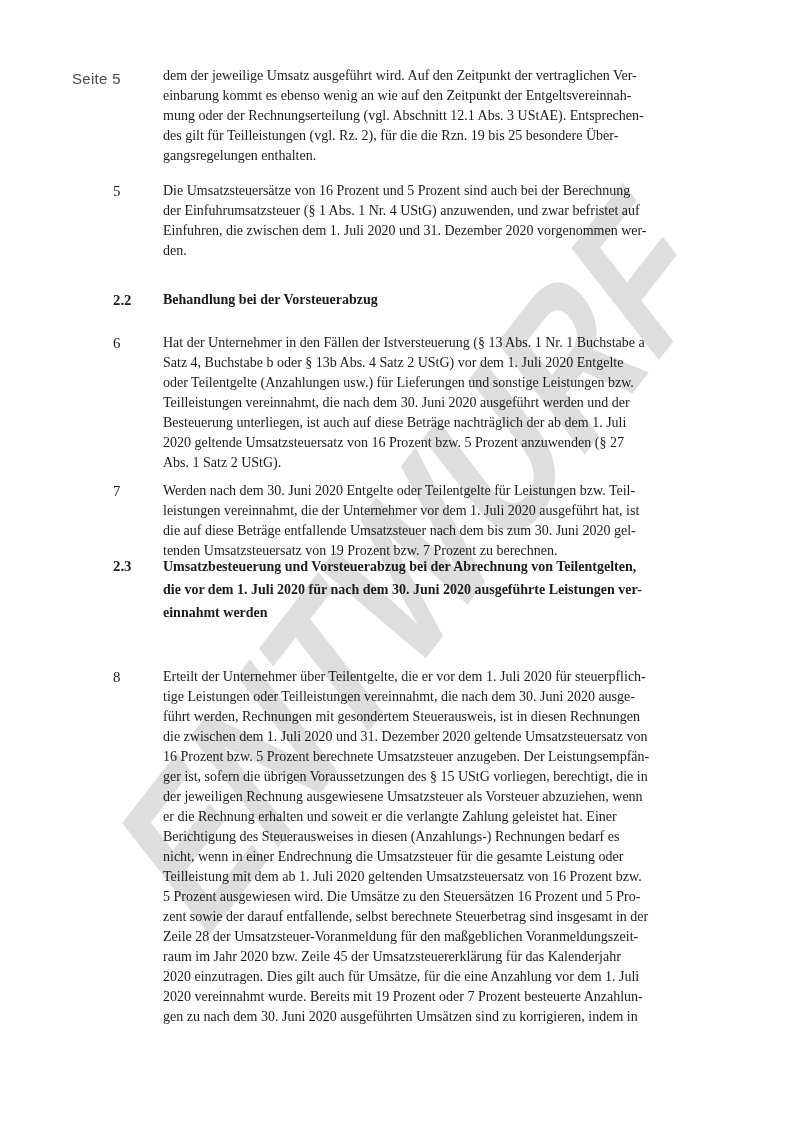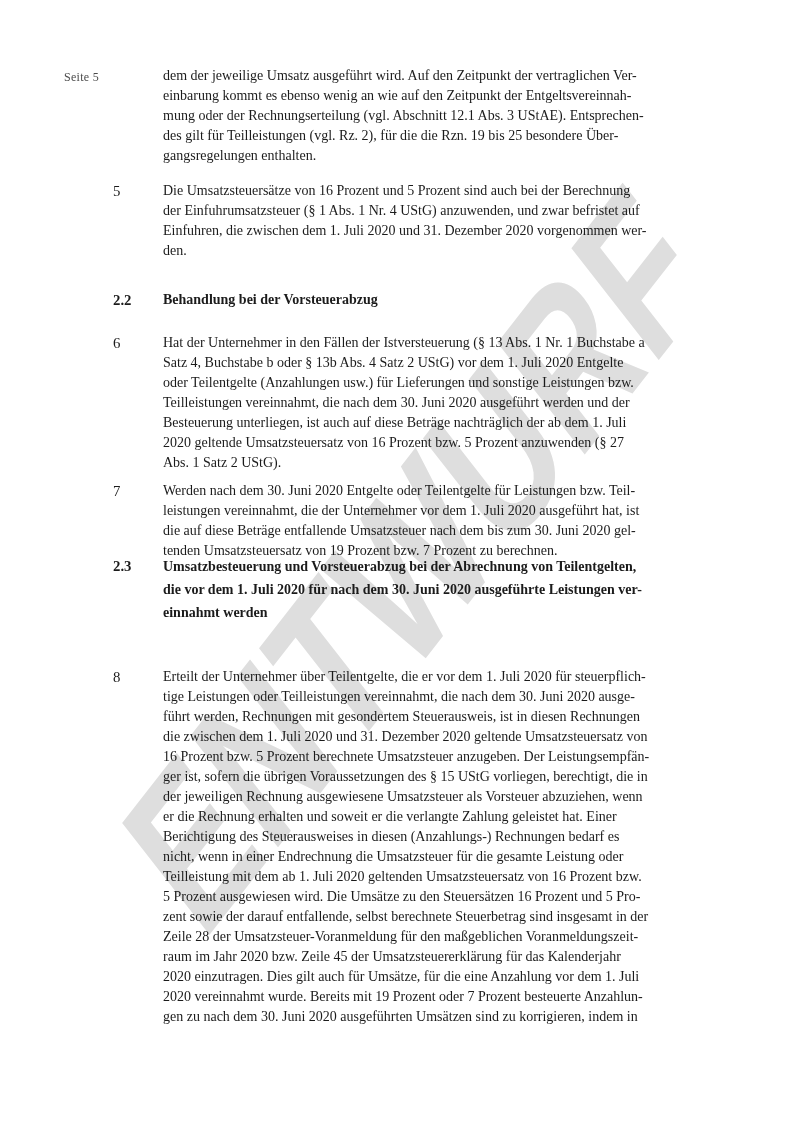--- a/index.html
+++ b/index.html
@@ -10,24 +10,24 @@
   .sheet {
     position: relative;
     width: 800px;
     height: 1132px;
     background: #ffffff;
     overflow: hidden;
     font-family: "Liberation Serif", serif;
   }
   .margin-label {
     position: absolute;
-    left: 64px;
+    left: 72px;
     top: 70px;
-    font-family: Liberation Serif, serif;
-    font-size: 12px;
+    font-family: Liberation Sans, sans-serif;
+    font-size: 15px;
     color: #4b4b4b;
     letter-spacing: 0.3px;
   }
   .watermark {
     position: absolute;
     left: 415px;
     top: 560px;
     transform: translate(-50%, -50%) rotate(-52deg) skewX(-14deg) scaleX(0.82);
     transform-origin: center center;
     font-family: "Liberation Sans", sans-serif;

